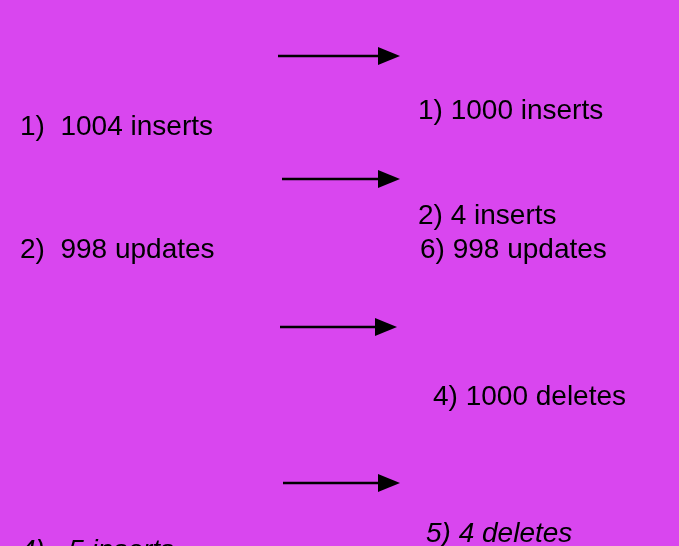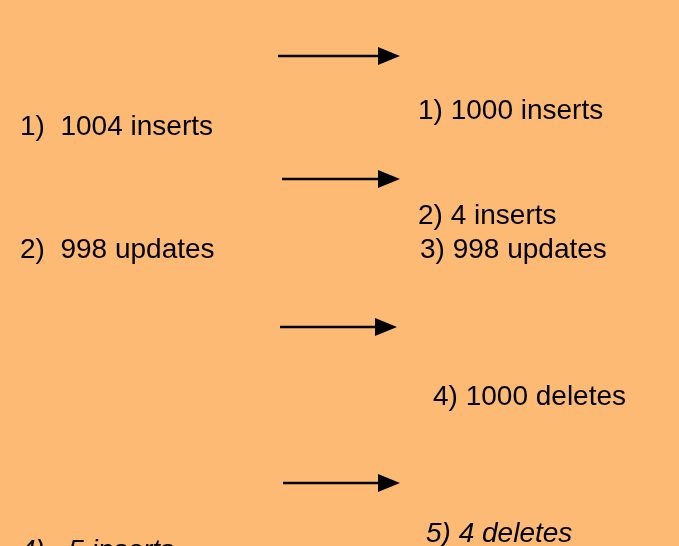--- a/index.html
+++ b/index.html
@@ -4,21 +4,21 @@
 <style>
   html, body {
     margin: 0;
     padding: 0;
     background: #ffffff;
   }
   #canvas {
     position: relative;
     width: 679px;
     height: 546px;
-    background: #fdba74;
+    background: #d946ef;
     font-family: "Liberation Sans", sans-serif;
     color: #000000;
     overflow: hidden;
   }
   .row {
     position: absolute;
     left: 0;
     width: 679px;
   }
   .side {
@@ -64,21 +64,21 @@
     <div class="side left" style="top:38px;">
       <span class="line">2)  998 updates</span>
     </div>
     <div class="arrow" style="left:282px;top:46px;width:118px;">
       <svg width="118" height="20" viewBox="0 0 118 20">
         <line x1="0" y1="10" x2="100" y2="10" stroke="#000000" stroke-width="2.4"></line>
         <polygon points="96,1 118,10 96,19" fill="#000000"></polygon>
       </svg>
     </div>
     <div class="side right" style="top:38px;left:420px;">
-      <span class="line">3) 998 updates</span>
+      <span class="line">6) 998 updates</span>
     </div>
   </div>
 
   <div class="row" style="top:270px;height:130px;">
     <div class="arrow" style="left:280px;top:47px;width:117px;">
       <svg width="117" height="20" viewBox="0 0 117 20">
         <line x1="0" y1="10" x2="99" y2="10" stroke="#000000" stroke-width="2.4"></line>
         <polygon points="95,1 117,10 95,19" fill="#000000"></polygon>
       </svg>
     </div>

